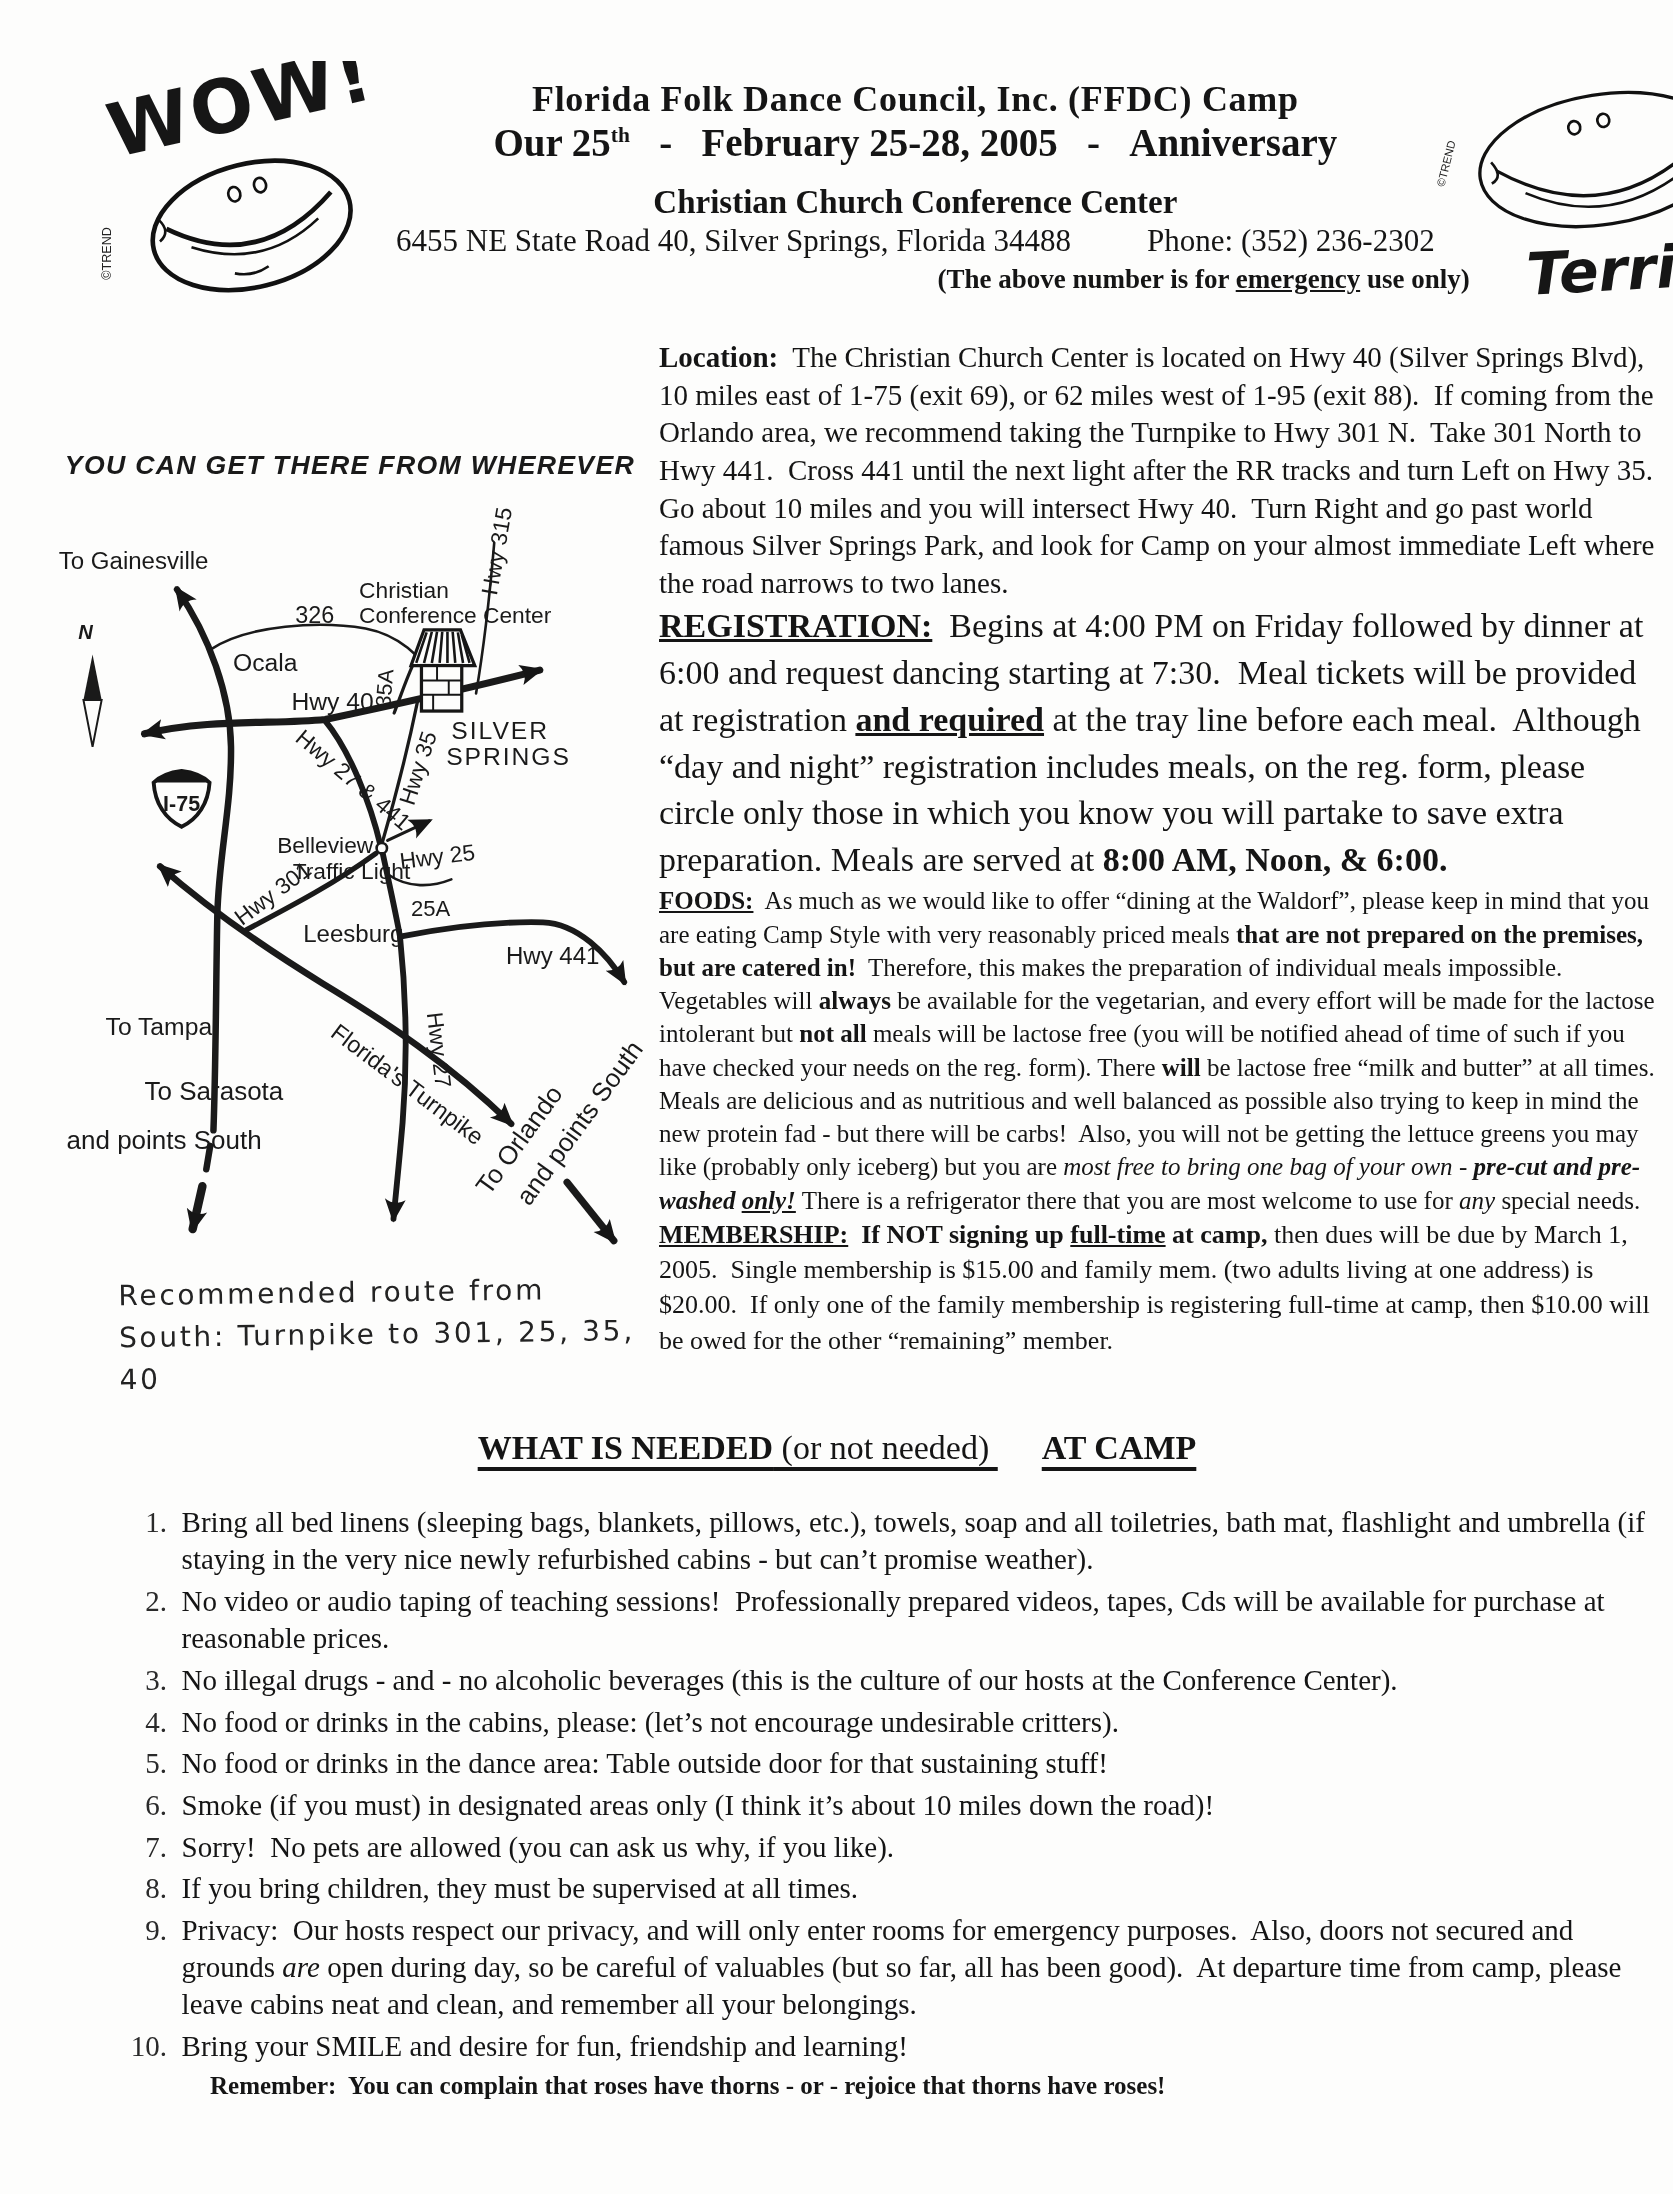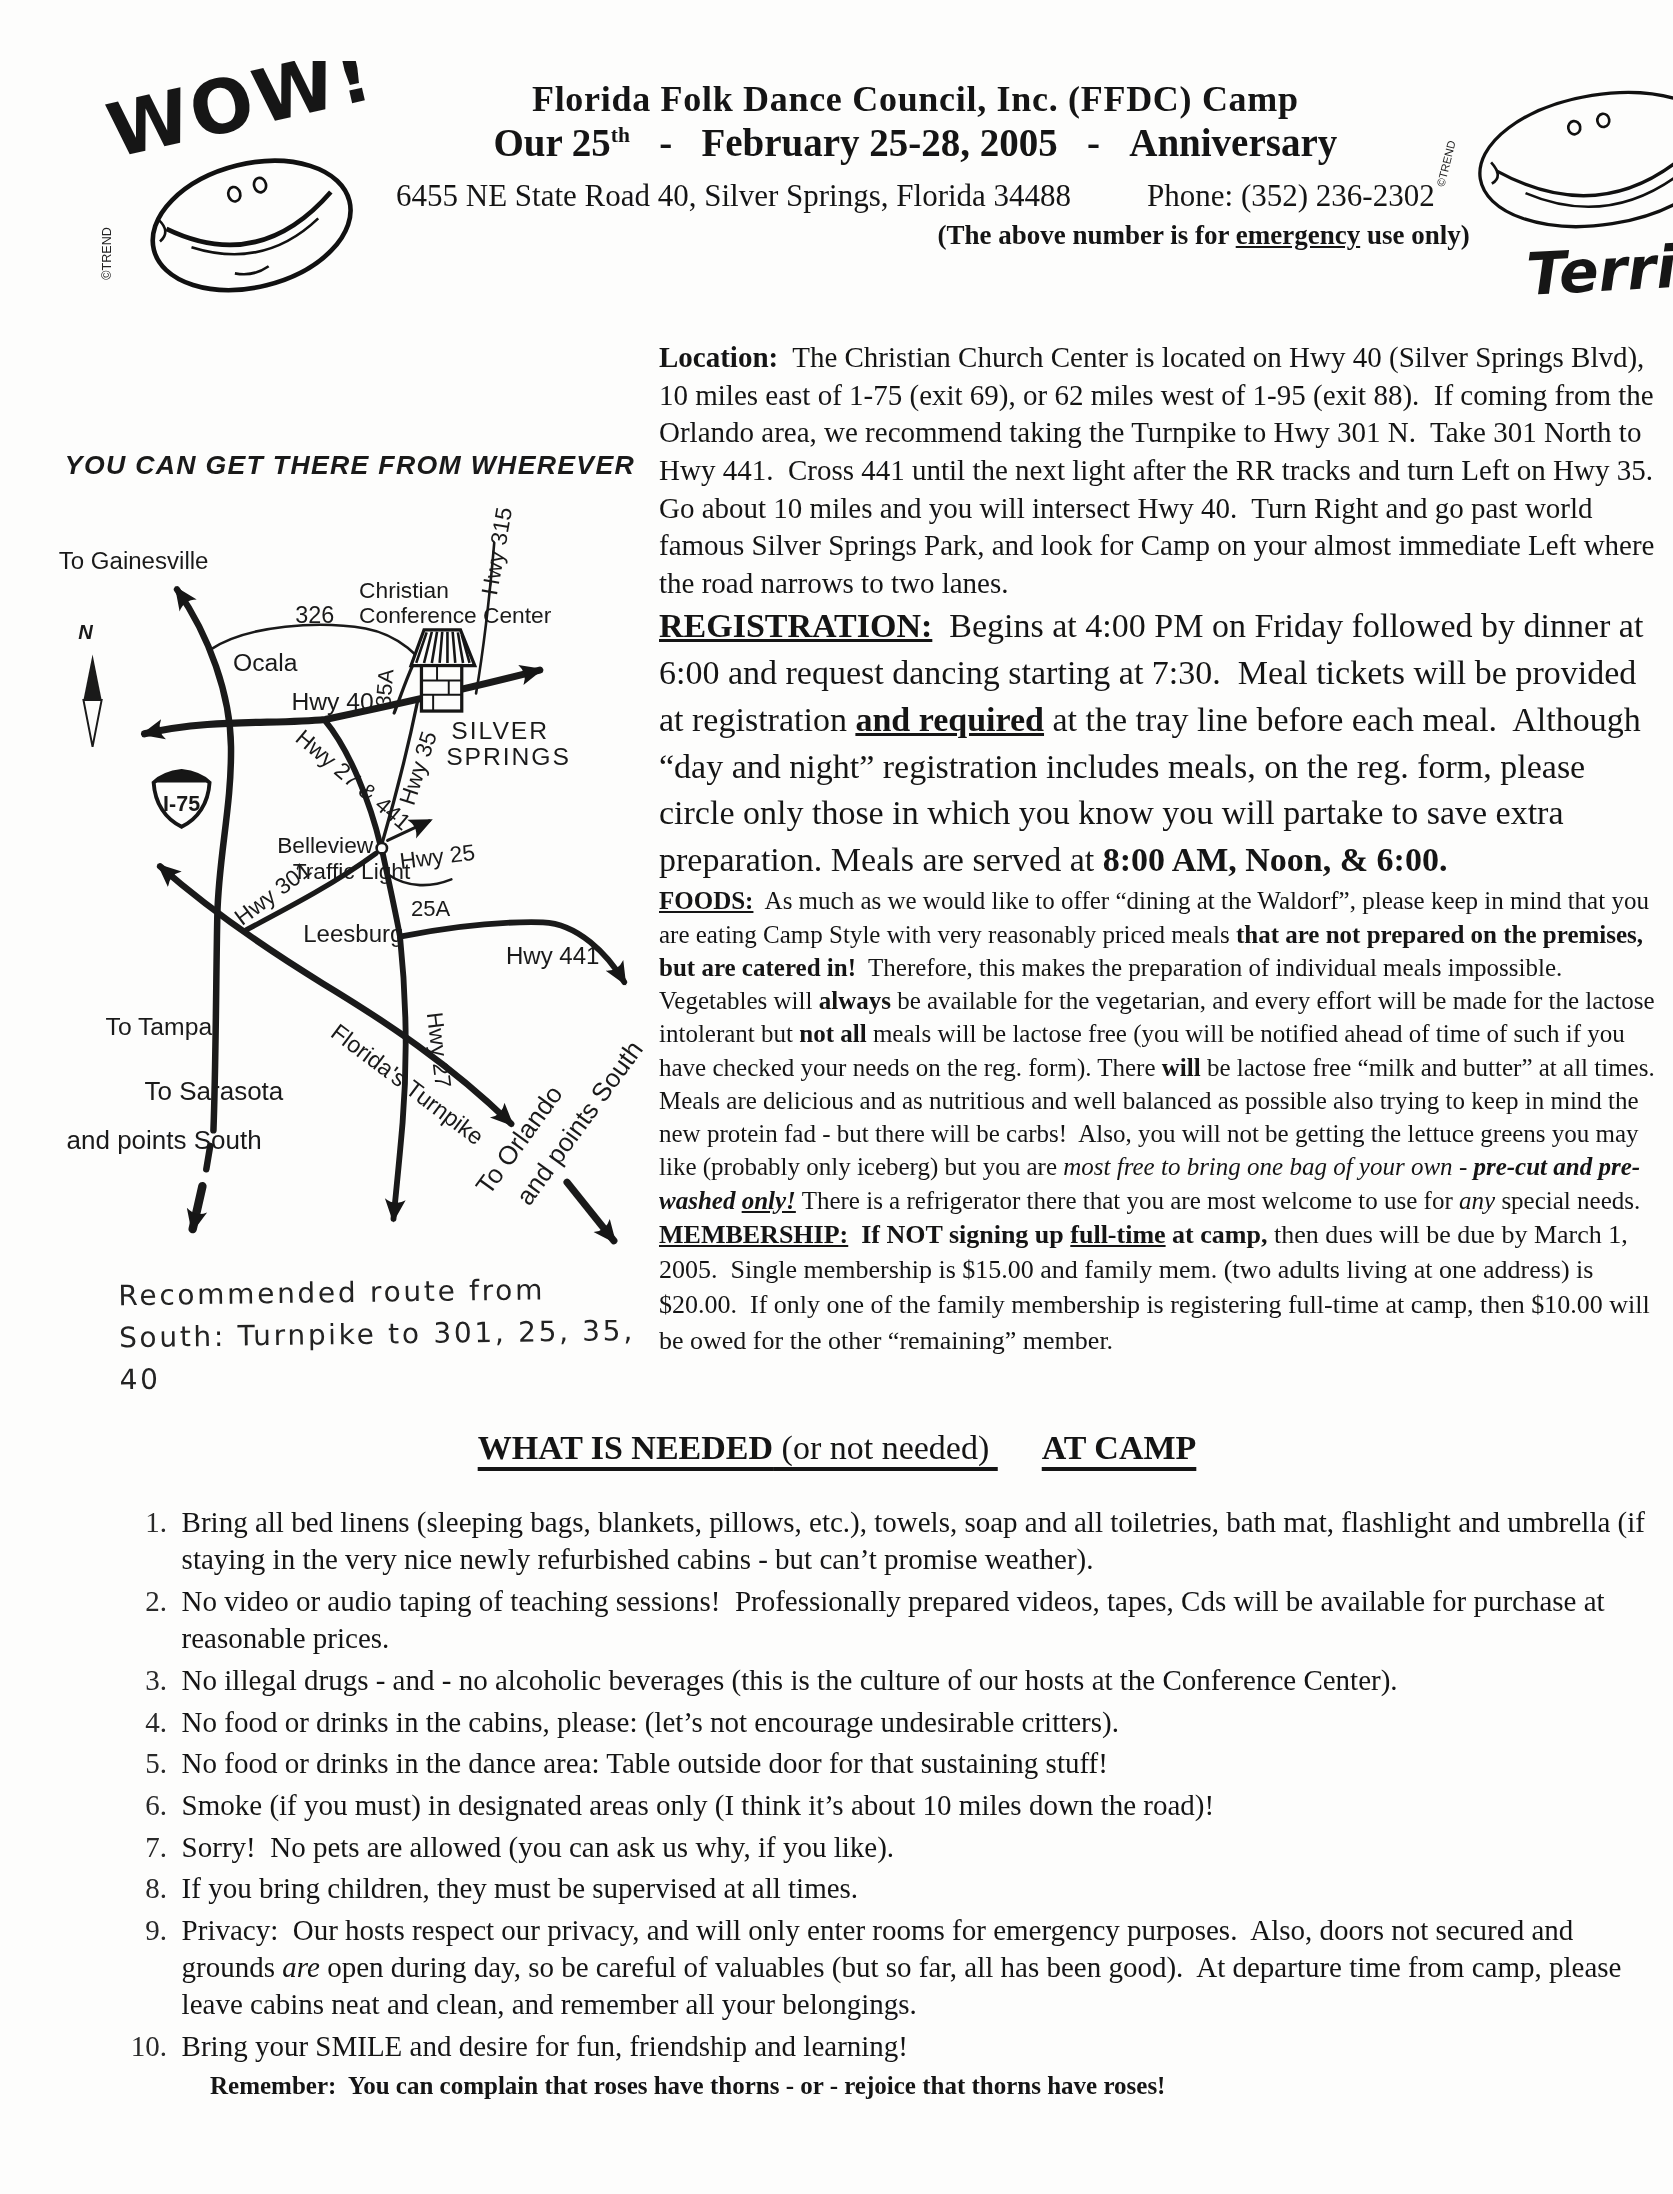--- a/index.html
+++ b/index.html
@@ -8,21 +8,21 @@
   .page{position:relative;width:1674px;height:2194px;background:#fdfdfc;}
 
   
   .header{display:flex;align-items:flex-start;padding:61px 12px 0 100px;}
   .logo-wow{width:296px;height:242px;flex:none;}
   .header-center{flex:1;text-align:center;padding-top:17.3px;}
   .doc-title{font-size:36px;font-weight:bold;letter-spacing:0.7px;}
   .doc-subtitle{font-size:39px;font-weight:bold;white-space:pre-wrap;}
   .doc-subtitle sup{font-size:55%;}
   .venue{font-size:33px;font-weight:bold;margin-top:18.6px;}
-  .addr-line{font-size:31px;margin-top:13px;display:flex;justify-content:center;gap:76px;white-space:nowrap;}
+  .addr-line{font-size:31px;margin-top:2px;display:flex;justify-content:center;gap:76px;white-space:nowrap;}
   .phone-note{font-size:27px;margin-top:5.3px;text-align:right;margin-right:-35px;white-space:pre-wrap;}
   .logo-terrific{width:315px;height:266px;flex:none;}
 
   
   .main{display:flex;margin-top:12px;}
   .col-left{width:659px;flex:none;padding-left:39px;box-sizing:border-box;}
   .map-svg{width:618px;height:819px;margin-top:101px;display:block;}
   .map-note{margin-top:13.3px;padding-left:80px;font-family:"DejaVu Sans",sans-serif;
             font-size:28px;line-height:1.5;letter-spacing:2.7px;color:#232323;transform:rotate(-0.8deg);}
   .col-right{flex:1;padding-right:6.6px;}
@@ -64,20 +64,21 @@
           <path d="M-42,64 Q-16,76 10,66" stroke-width="4"></path>
         </g>
       </g>
       <text transform="translate(22,146) rotate(-13)" font-family="DejaVu Sans, sans-serif" font-weight="bold" font-size="112" letter-spacing="3" fill="#161616">WOW!</text>
       <text transform="translate(16,330) rotate(-90)" font-family="Liberation Sans, sans-serif" font-size="19" fill="#222">©TREND</text>
     </svg>
 
     <div class="header-center">
       <div class="doc-title">Florida Folk Dance Council, Inc. (FFDC) Camp</div>
       <div class="doc-subtitle rich"><span style="font-weight: bold;">Our 25</span><sup style="font-weight: bold;">th</sup><span style="font-weight: bold;">&nbsp;&nbsp; - &nbsp;&nbsp;February 25-28, 2005&nbsp;&nbsp; - &nbsp;&nbsp;Anniversary</span></div>
+      <div class="venue">Christian Church Conference Center</div>
       <div class="addr-line">
         <span>6455 NE State Road 40, Silver Springs, Florida 34488</span>
         <span>Phone: (352) 236-2302</span>
       </div>
       <div class="phone-note rich"><span style="font-weight: bold; margin-left: 16px;">(The above number is for </span><span style="font-weight: bold; text-decoration: underline;">emergency</span><span style="font-weight: bold;"> use only)</span></div>
     </div>
 
     <svg class="logo-terrific" viewBox="0 0 475 400">
       <g fill="none" stroke="#111">
         <g transform="translate(252,148) rotate(-9)">

